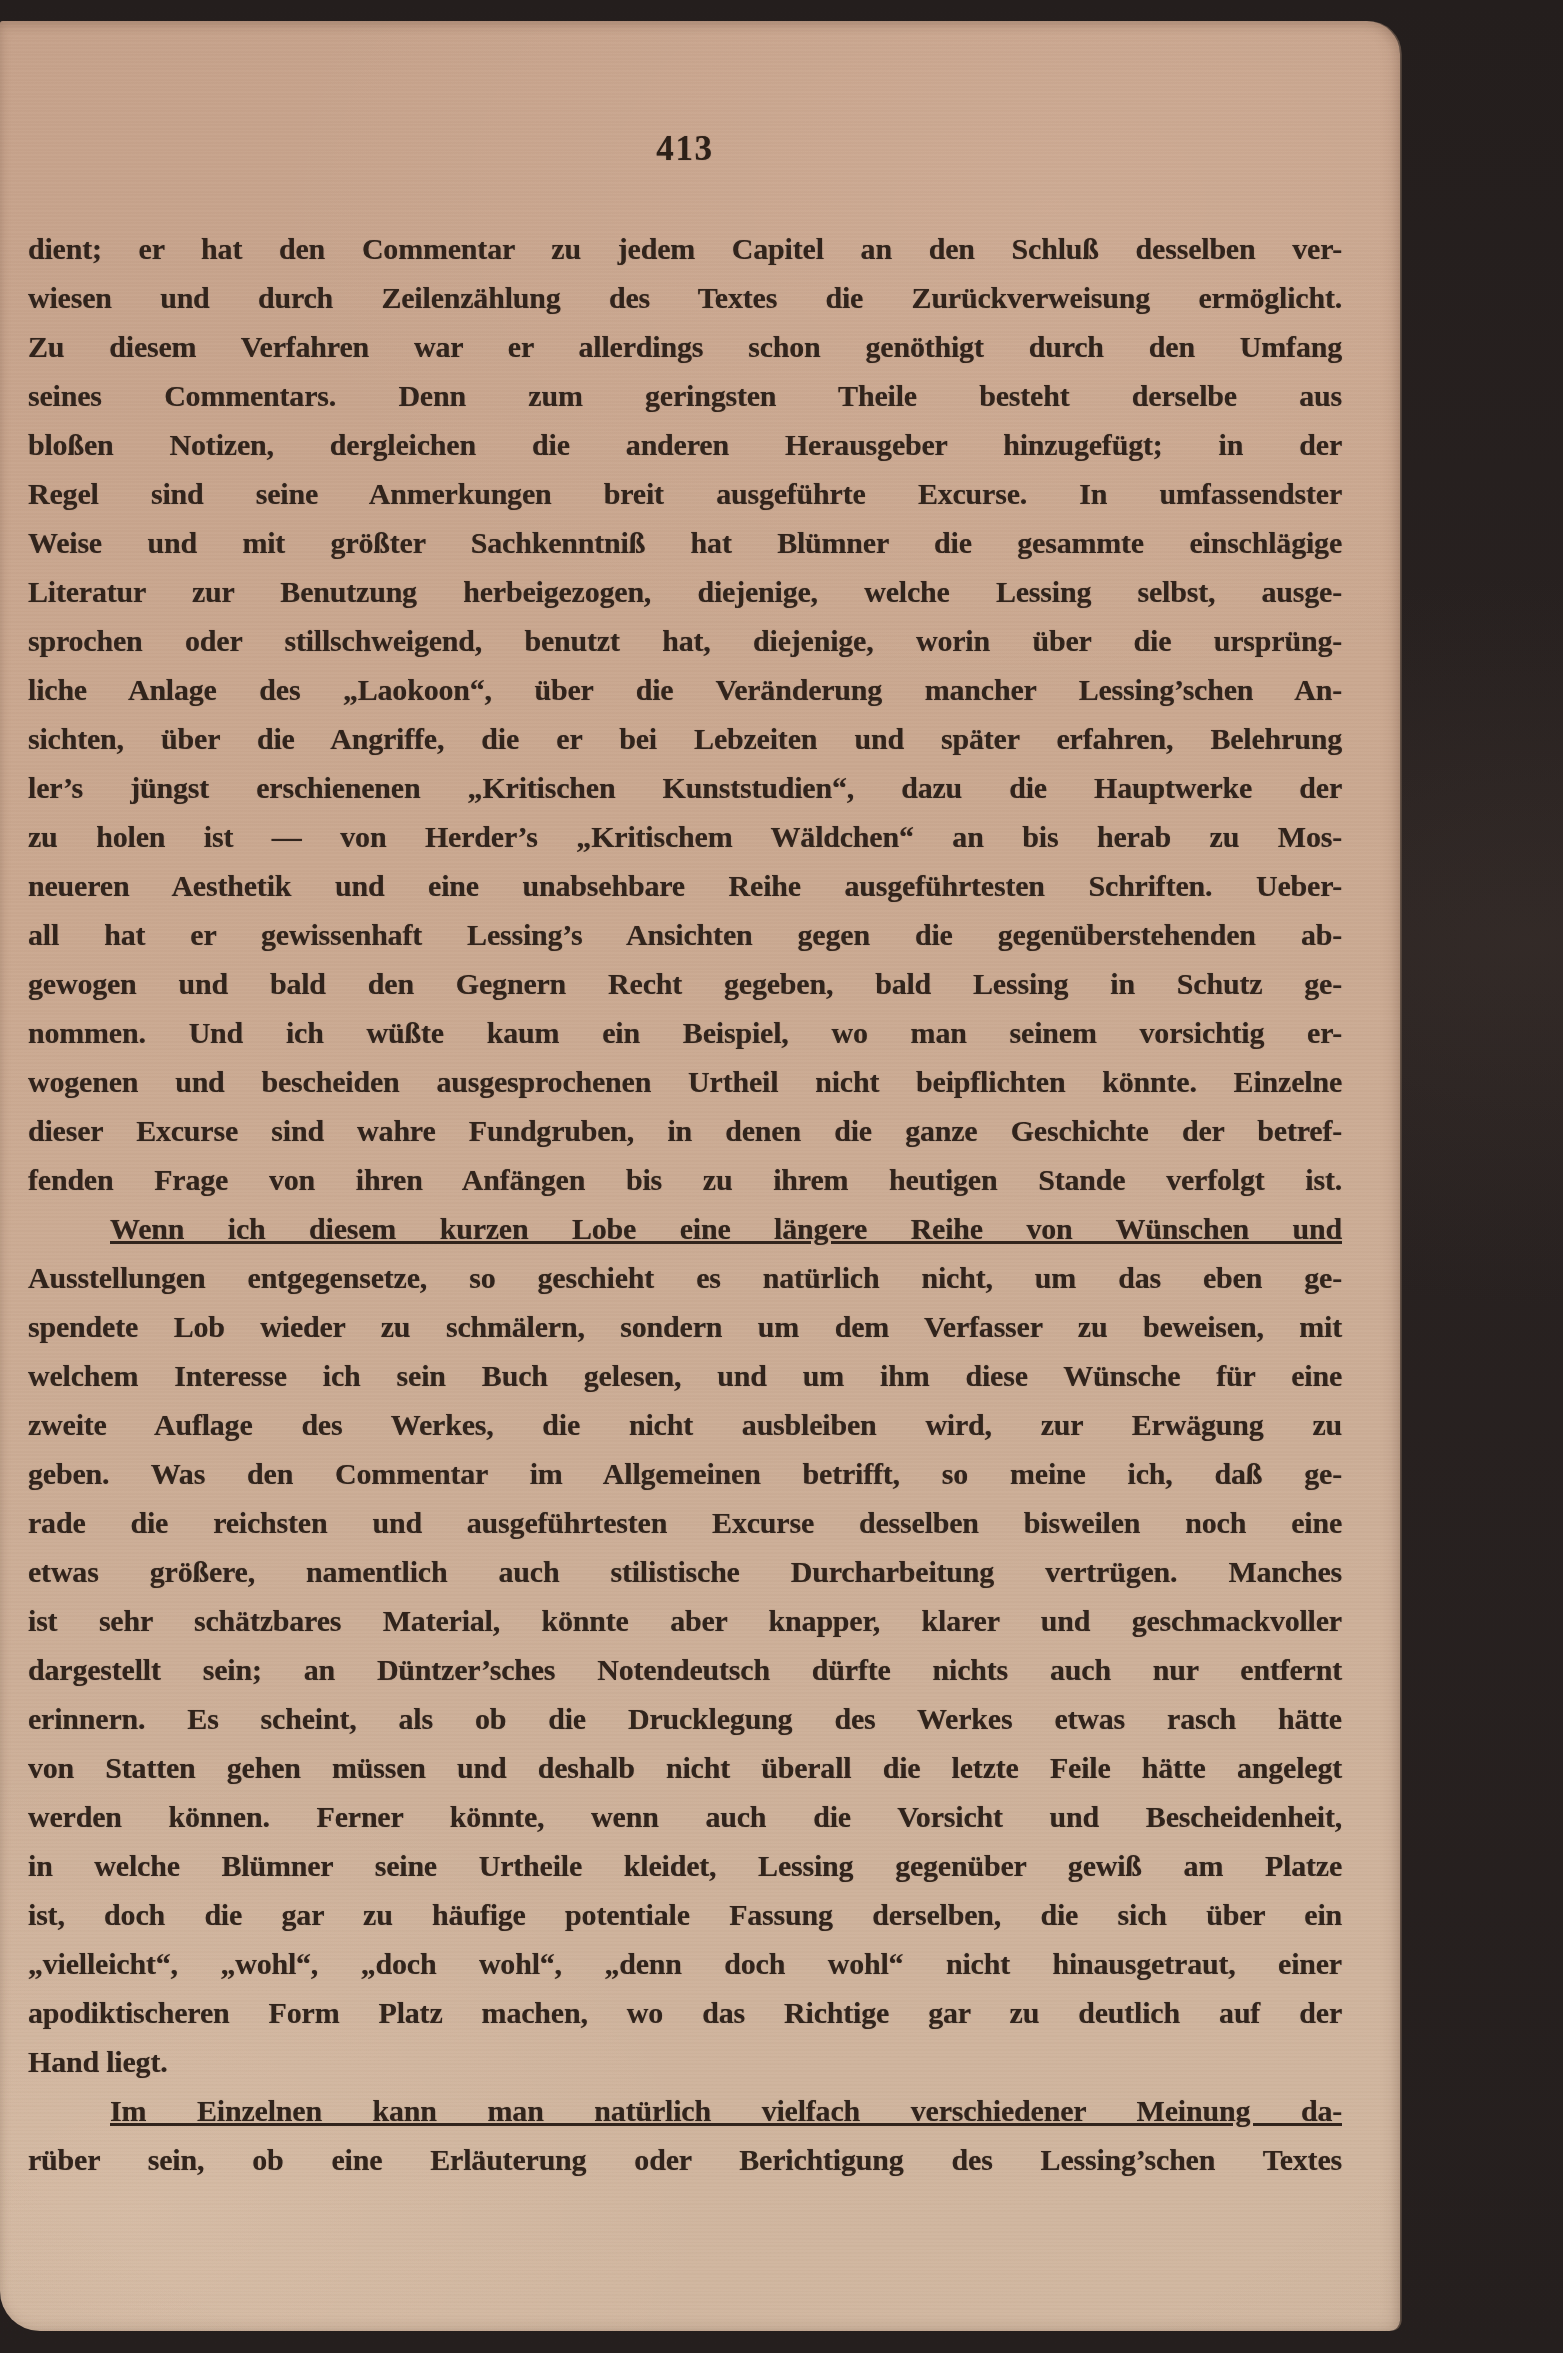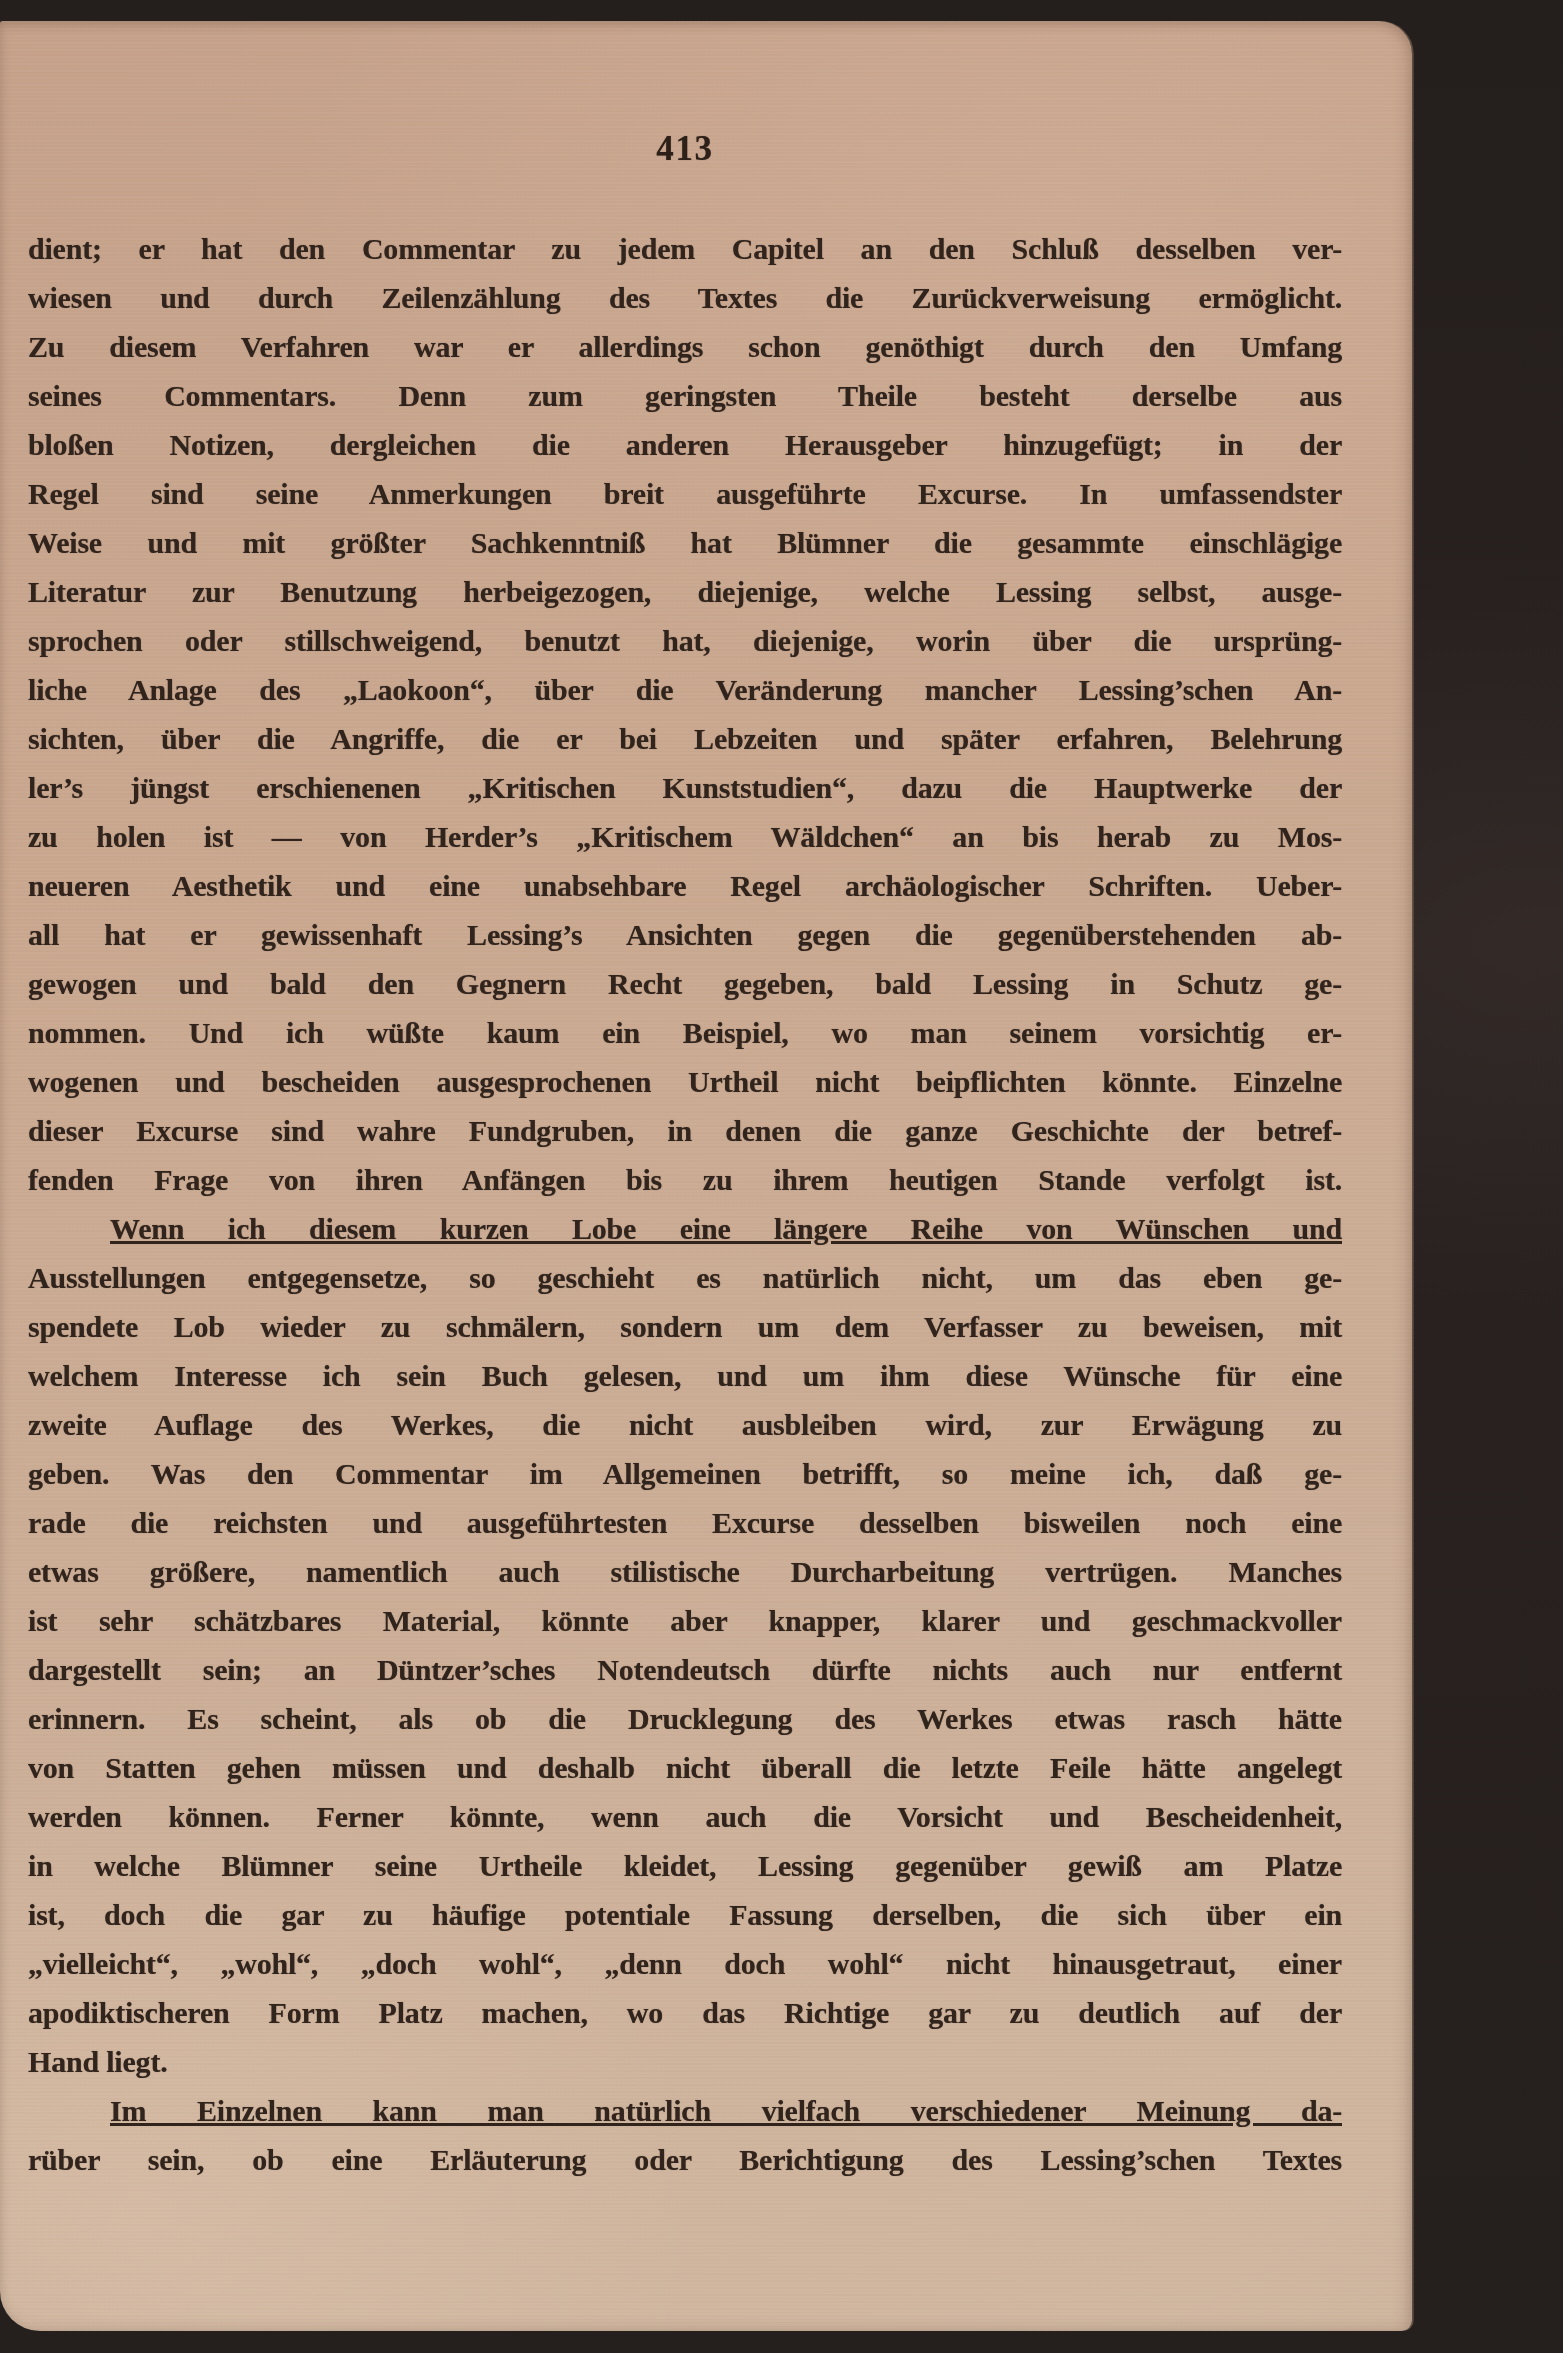--- a/index.html
+++ b/index.html
@@ -32,21 +32,20 @@
     background:
       repeating-linear-gradient(0deg, rgba(120,90,70,0.025) 0 1.7px, rgba(255,245,235,0.02) 1.7px 3.5px),
       radial-gradient(1214px 780px at 75% 8%, rgba(255,225,205,0.10), transparent 65%),
       radial-gradient(954px 780px at 10% 95%, rgba(255,235,215,0.12), transparent 60%),
       radial-gradient(1907px 2254px at 50% 45%, rgba(0,0,0,0) 60%, rgba(90,60,45,0.10) 100%),
       linear-gradient(170deg, #c6a28b 0%, #caa890 35%, #ccae97 65%, #d1b8a1 100%);
     box-shadow:
       inset -4.3px 0 15.6px rgba(70,45,35,0.18),
       inset 0 3.5px 8.7px rgba(70,45,35,0.15),
       1.7px 0 0 rgba(140,115,97,0.55);
-    padding-left: 12px;
   }
 
   .folio {
     position: absolute;
     left: 28px;
     top: 108px;
     width: 1314px;
     text-align: center;
     font-size: 35px;
     font-weight: bold;
@@ -98,21 +97,21 @@
       <div class="text-line">seines Commentars.  Denn zum geringsten Theile besteht derselbe aus</div>
       <div class="text-line">bloßen Notizen, dergleichen die anderen Herausgeber hinzugefügt; in der</div>
       <div class="text-line">Regel sind seine Anmerkungen breit ausgeführte Excurse.  In umfassendster</div>
       <div class="text-line">Weise und mit größter Sachkenntniß hat Blümner die gesammte einschlägige</div>
       <div class="text-line">Literatur zur Benutzung herbeigezogen, diejenige, welche Lessing selbst, ausge-</div>
       <div class="text-line">sprochen oder stillschweigend, benutzt hat, diejenige, worin über die  ursprüng-</div>
       <div class="text-line">liche Anlage des „Laokoon“, über die Veränderung mancher Lessing’schen An-</div>
       <div class="text-line">sichten, über die Angriffe, die er bei Lebzeiten und später erfahren, Belehrung</div>
       <div class="text-line">ler’s jüngst erschienenen „Kritischen Kunststudien“, dazu die Hauptwerke der</div>
       <div class="text-line">zu holen ist — von Herder’s „Kritischem Wäldchen“ an bis herab zu Mos-</div>
-      <div class="text-line">neueren Aesthetik und eine unabsehbare Regel archäologischer Schriften.  Ueber-</div>
+      <div class="text-line">neueren Aesthetik und eine unabsehbare Reihe ausgeführtesten Schriften.  Ueber-</div>
       <div class="text-line">all hat er gewissenhaft Lessing’s Ansichten gegen die gegenüberstehenden ab-</div>
       <div class="text-line">gewogen und bald den Gegnern Recht gegeben, bald Lessing in Schutz ge-</div>
       <div class="text-line">nommen.  Und ich wüßte kaum ein Beispiel, wo man seinem vorsichtig er-</div>
       <div class="text-line">wogenen und bescheiden ausgesprochenen Urtheil nicht beipflichten könnte. Einzelne</div>
       <div class="text-line">dieser Excurse sind wahre Fundgruben, in denen die ganze Geschichte der betref-</div>
       <div class="text-line">fenden Frage von ihren Anfängen bis zu ihrem heutigen Stande verfolgt ist.</div>
       <div class="text-line indent">Wenn ich diesem kurzen Lobe eine längere Reihe von Wünschen und</div>
       <div class="text-line">Ausstellungen entgegensetze, so geschieht es natürlich nicht, um das eben ge-</div>
       <div class="text-line">spendete Lob wieder zu schmälern, sondern um dem Verfasser zu beweisen, mit</div>
       <div class="text-line">welchem Interesse ich sein Buch gelesen, und um ihm diese Wünsche für eine</div>

